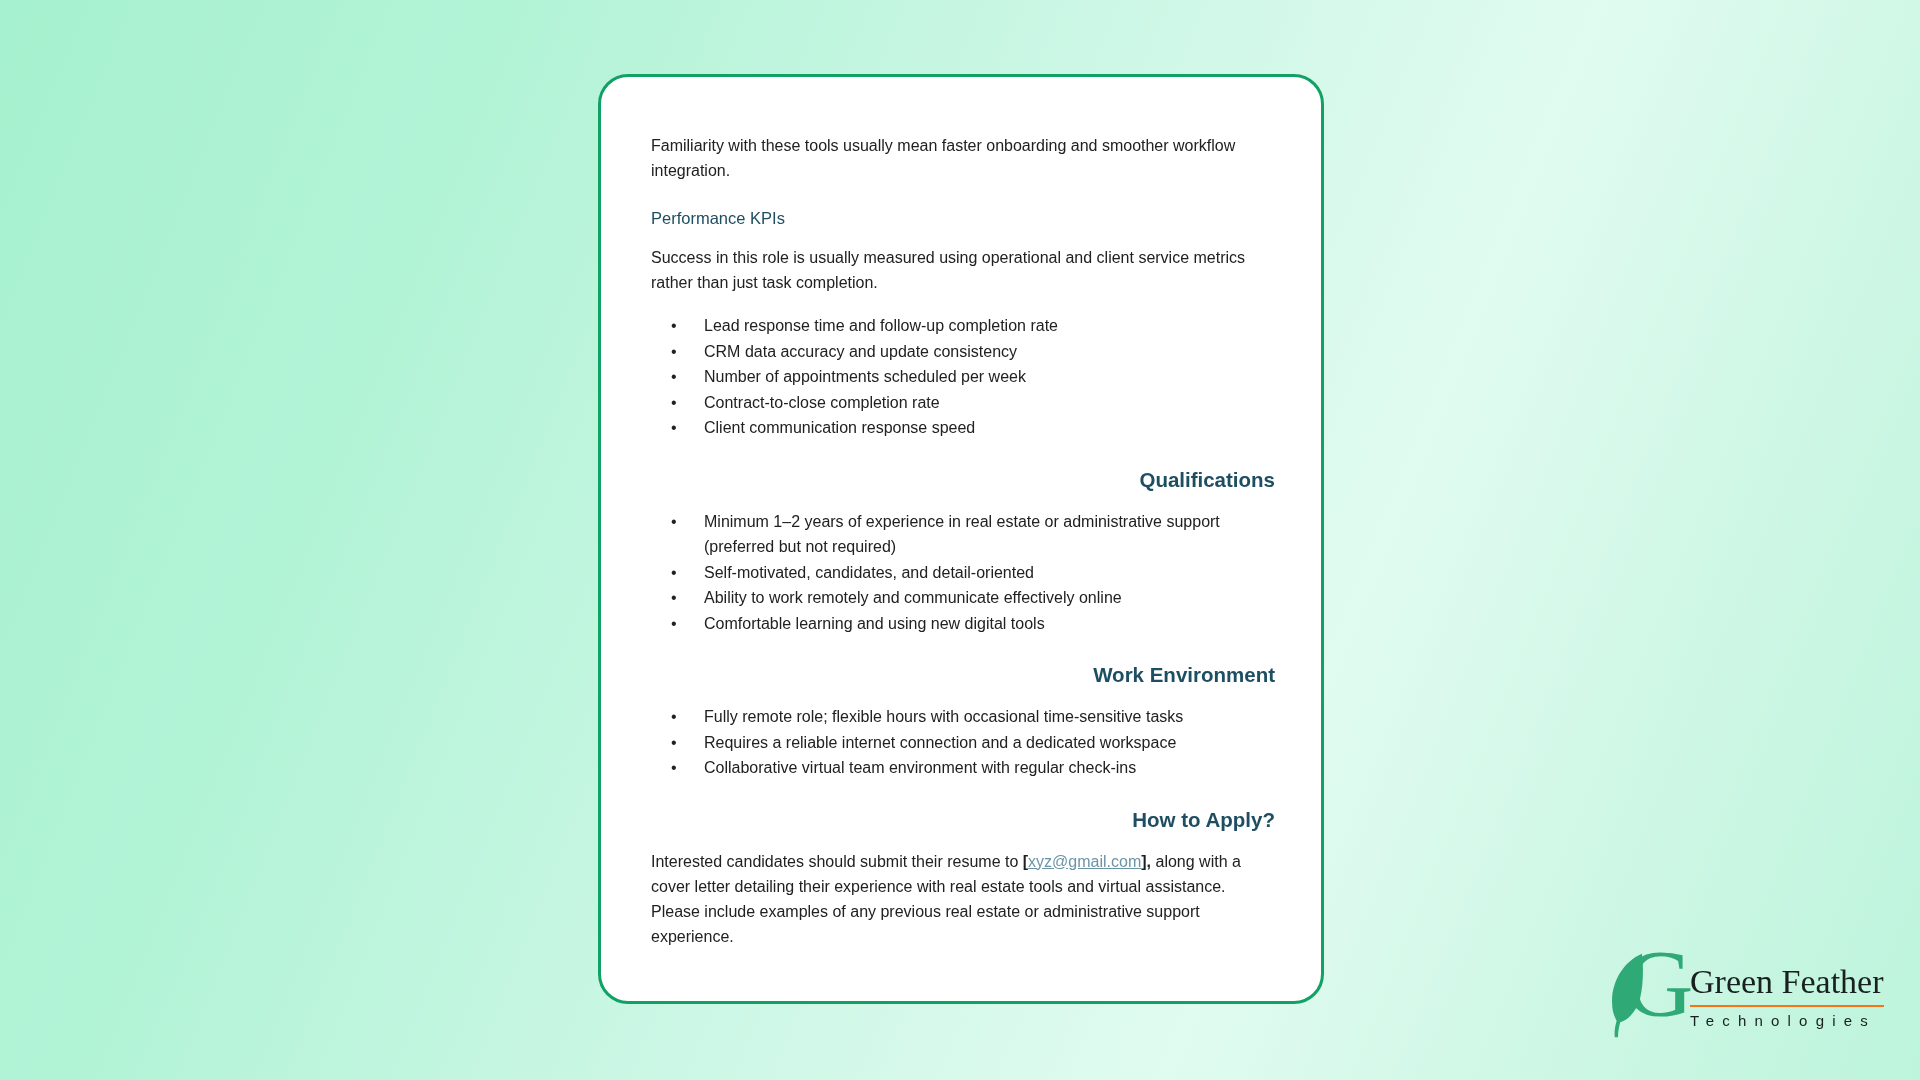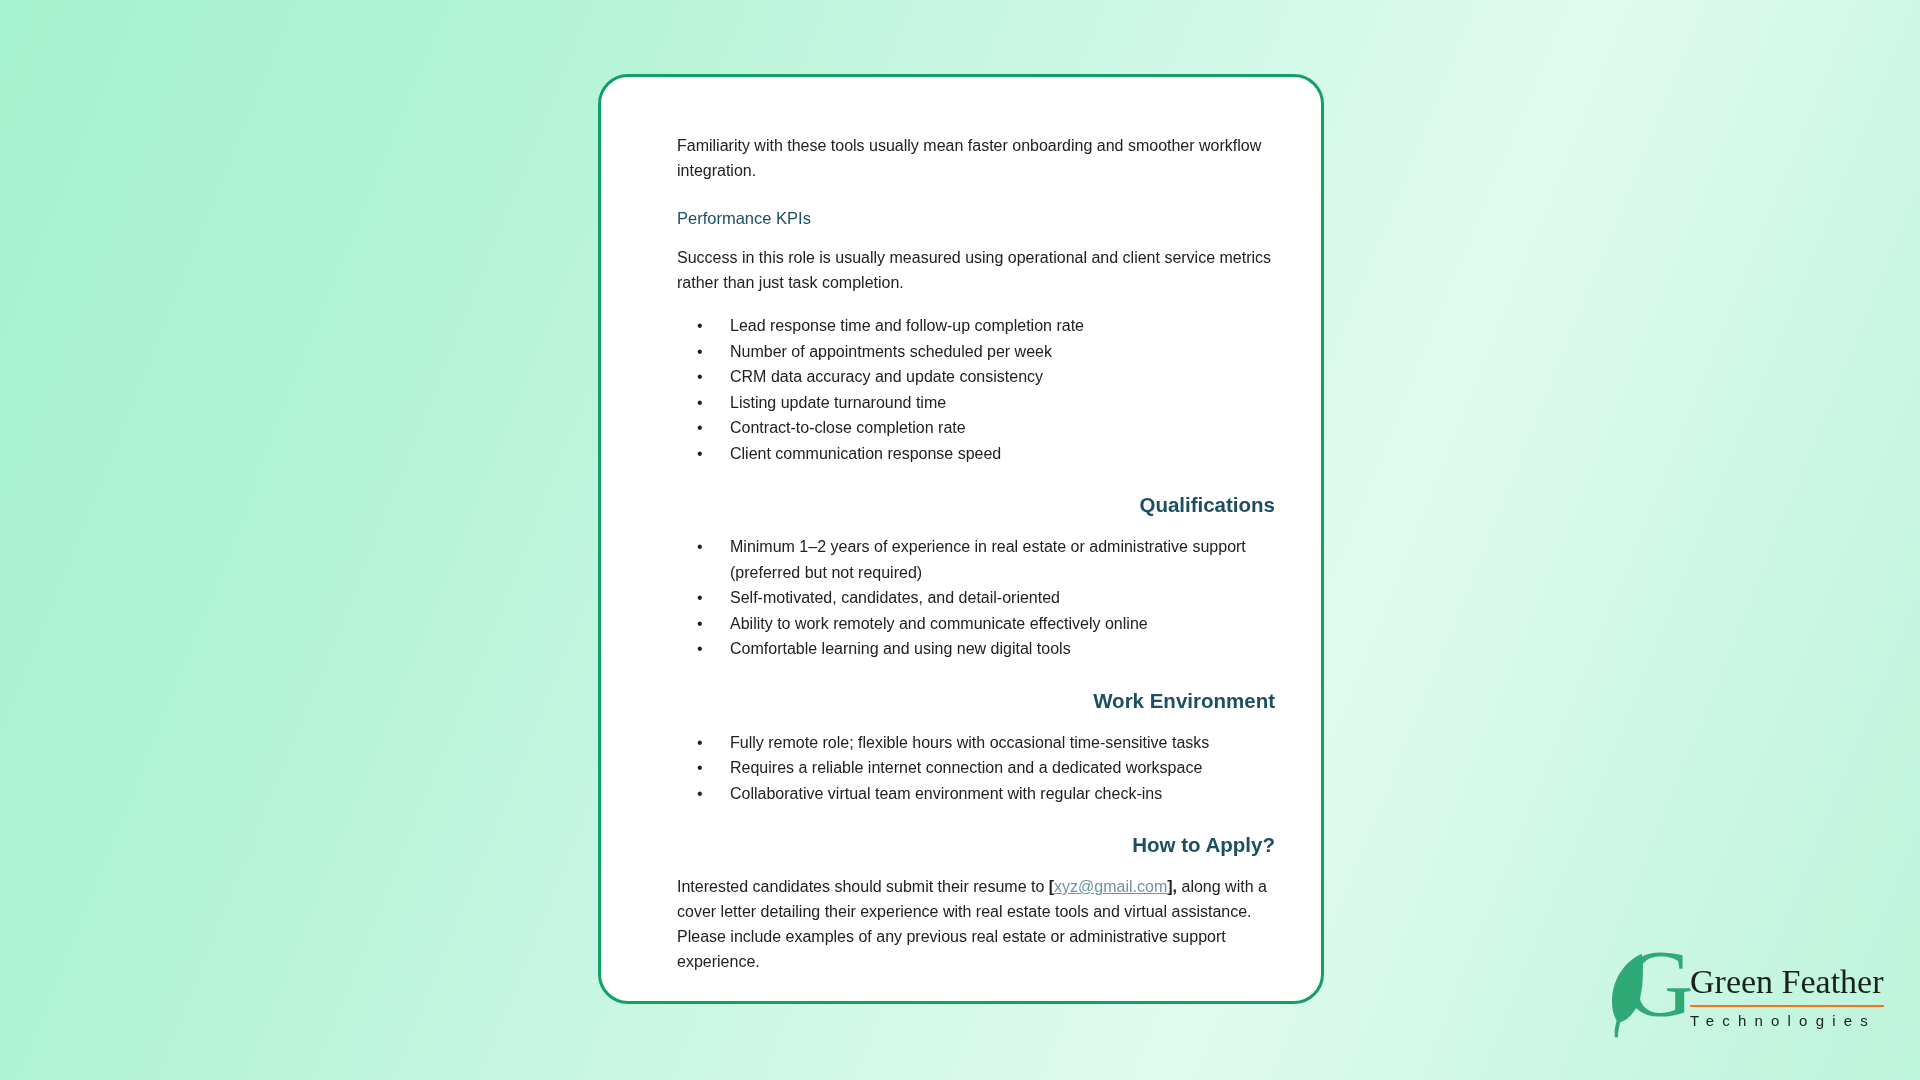--- a/index.html
+++ b/index.html
@@ -5,21 +5,21 @@
   html, body { margin: 0; padding: 0; }
   body {
     width: 1920px; height: 1080px; overflow: hidden; position: relative;
     font-family: "Liberation Sans", "DejaVu Sans", sans-serif;
     background: linear-gradient(112deg, #a6f1cf 0%, #b2f3d6 22%, #cdf7e6 48%, #e0fbf0 68%, #c9f6e2 88%, #bdf4dc 100%);
   }
   .card {
     position: absolute; left: 598px; top: 74px; width: 726px; height: 930px;
     box-sizing: border-box; background: #ffffff;
     border: 3px solid #12a164; border-radius: 30px;
-    padding: 56px 46px 0 76px;
+    padding: 56px 46px 0 50px;
     color: #212121;
   }
   .card p { margin: 0 0 18px; font-size: 16px; line-height: 25px; color: #212121; }
   .h-minor { margin: 24px 0 16px; font-size: 16.5px; line-height: 22px; font-weight: normal; color: #1d4e61; }
   .h-major { margin: 26px 0 16px; font-size: 20.5px; line-height: 26px; font-weight: bold; color: #1d4e61; text-align: right; }
   .card ul { margin: 8px 0 18px; padding: 0 0 0 53px; list-style: none; }
   .card li { position: relative; font-size: 16px; line-height: 25.5px; color: #212121; }
   .card li::before { content: "\2022"; position: absolute; left: -33px; top: 0; font-size: 16px; color: #212121; }
   .apply-para b { font-weight: bold; color: #1f1f1f; }
   .email-link { color: #6b94a5; text-decoration: underline; cursor: pointer; }
@@ -49,23 +49,22 @@
 <div class="card">
 
   <p>Familiarity with these tools usually mean faster onboarding and smoother workflow integration.</p>
 
   <div class="h-minor">Performance KPIs</div>
 
   <p>Success in this role is usually measured using operational and client service metrics rather than just task completion.</p>
 
   <ul>
     <li>Lead response time and follow-up completion rate</li>
+    <li>CRM data accuracy and update consistency</li>
     <li>Number of appointments scheduled per week</li>
-    <li>CRM data accuracy and update consistency</li>
-    <li>Listing update turnaround time</li>
     <li>Contract-to-close completion rate</li>
     <li>Client communication response speed</li>
   </ul>
 
   <div class="h-major">Qualifications</div>
 
   <ul>
     <li>Minimum 1–2 years of experience in real estate or administrative support (preferred but not required)</li>
     <li>Self-motivated, candidates, and detail-oriented</li>
     <li>Ability to work remotely and communicate effectively online</li>

